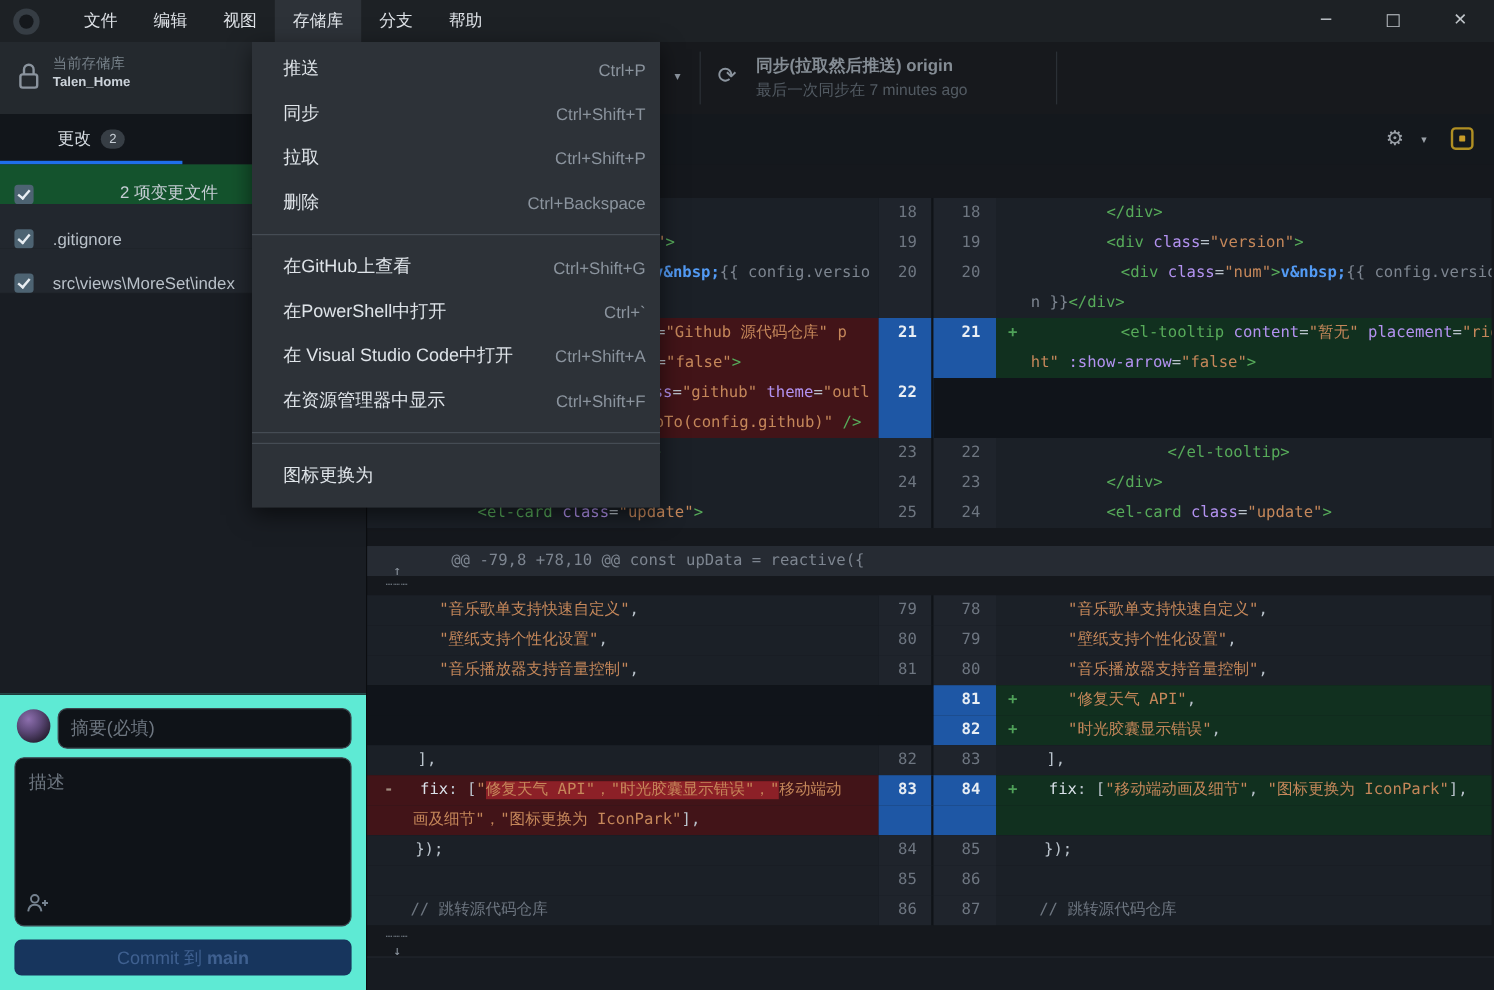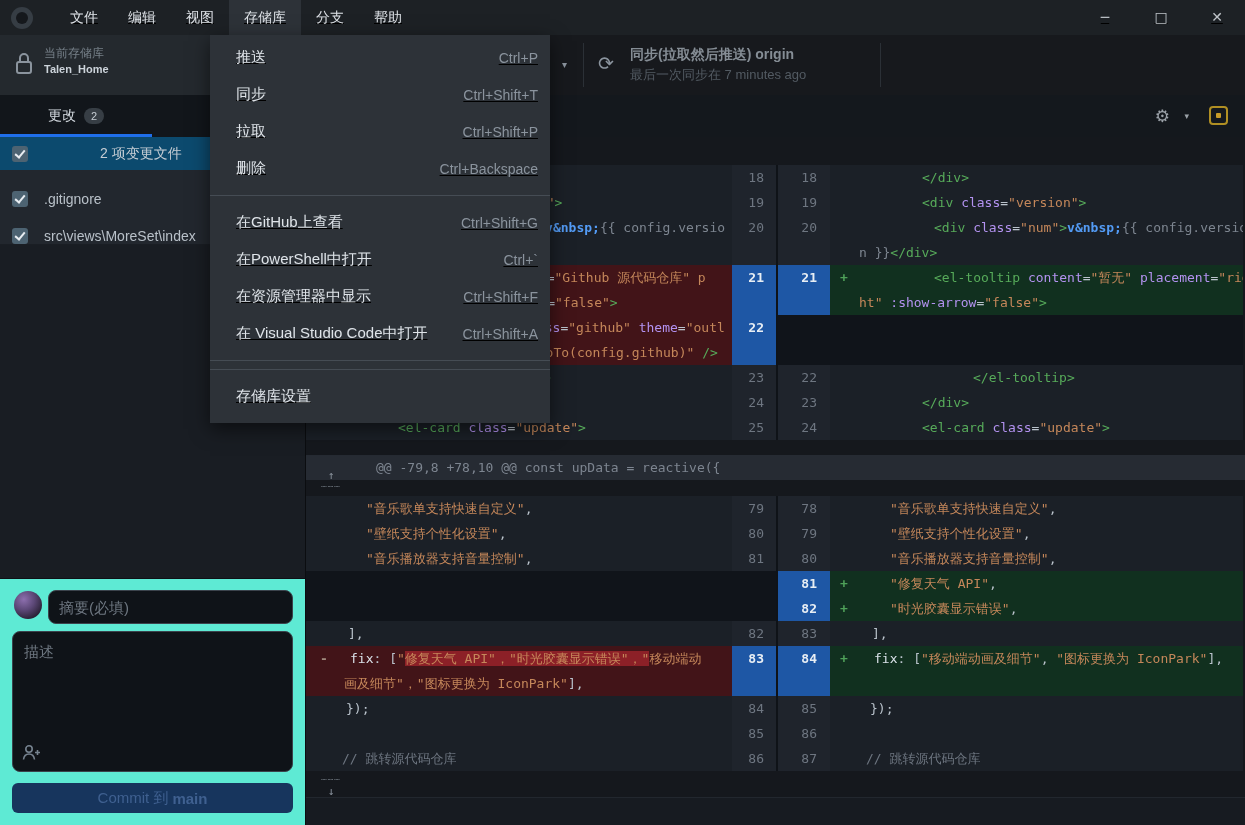--- a/index.html
+++ b/index.html
@@ -1,19 +1,19 @@
 <!DOCTYPE html>
 <html><head>
 <meta charset="utf-8">
 <style>
   html,body{margin:0;padding:0;background:#0b0d10;}
   body{width:1245px;height:825px;position:relative;overflow:hidden;
        font-family:"Liberation Sans","DejaVu Sans",sans-serif;
        -webkit-font-smoothing:antialiased;}
-  .abs{position:absolute;text-decoration:underline;}
+  .abs{position:absolute;}
   
   #titlebar{left:0;top:0;width:1245px;height:35px;background:#1d2125;display:flex;align-items:center;}
   #logo{width:22px;height:22px;border-radius:50%;background:#363d44;margin-left:11px;position:relative;}
   #logo::after{content:"";position:absolute;left:5px;top:5px;width:12px;height:12px;border-radius:50%;background:#15181c;}
   #menubar{display:flex;margin-left:22px;height:35px;}
   .menu-item{padding:0 15px;line-height:35px;color:#dfe3e8;font-size:14px;cursor:default;}
   .menu-item.active{background:#2d3238;}
   #wincontrols{margin-left:auto;display:flex;height:35px;align-items:center;}
   .winbtn{width:56px;text-align:center;color:#bfc4c9;font-size:14px;line-height:35px;font-family:"DejaVu Sans",sans-serif;}
   
@@ -30,21 +30,21 @@
   #sync-sub{position:absolute;left:46px;top:31px;font-size:13px;color:#535b63;}
   
   #sidebar{left:0;top:95px;width:305px;height:730px;background:#191d23;border-right:1px solid #0b0d10;}
   #tabbar{position:absolute;left:0;top:0;width:305px;height:42px;background:#12161b;border-bottom:1px solid #1f242a;}
   #tab-changes{position:absolute;left:0;top:0;width:152px;height:42px;display:flex;align-items:center;justify-content:center;gap:8px;}
   #tab-changes .lbl{color:#d5dbe1;font-size:14px;}
   #tab-underline{position:absolute;left:0;bottom:0;width:152px;height:3px;background:#1f6feb;}
   .badge{background:#373e45;color:#c6cdd4;font-size:11px;border-radius:9px;padding:2px 7px;}
   .chk{width:16px;height:16px;border-radius:3px;background:#4d6372;display:inline-block;position:relative;flex:none;}
   .chk::after{content:"";position:absolute;left:5px;top:2px;width:4px;height:8px;border:solid #e8edf2;border-width:0 2px 2px 0;transform:rotate(40deg);}
-  #filehead{position:absolute;left:0;top:42px;width:305px;height:33px;background:#0c4a6e;border-bottom:1px solid #10131a;display:flex;align-items:center;}
+  #filehead{position:absolute;left:0;top:42px;width:305px;height:33px;background:#14532d;border-bottom:1px solid #10131a;display:flex;align-items:flex-end;}
   #filehead .chk{margin-left:12px;}
   #filehead .lbl{margin-left:72px;color:#c6cdd4;font-size:14px;}
   .filerow{position:absolute;left:0;width:305px;height:37px;background:#22272e;border-bottom:1px solid #1a1e24;display:flex;align-items:flex-end;}
   .filerow .chk{margin-left:12px;}
   .filerow .fname{margin-left:16px;color:#b9c1c9;font-size:14px;white-space:nowrap;}
   
   #commit{position:absolute;left:0;top:483px;width:305px;height:247px;border-top:1px solid #0e1115;background:#5eead4;}
   #avatar{position:absolute;left:14px;top:12px;width:28px;height:28px;border-radius:50%;
           background:radial-gradient(circle at 35% 30%,#8d6fae 0%,#5c4877 40%,#2c2338 75%,#1a1524 100%);}
   #summary{position:absolute;left:48px;top:11px;width:245px;height:34px;background:#0f1318;border:1px solid #3b434c;border-radius:8px;box-sizing:border-box;color:#c9d1d9;font-size:15px;padding:0 10px;}
@@ -422,25 +422,25 @@
     <div class="dd-sep"></div>
     <div class="dd-item">
       <span class="dd-label">在GitHub上查看</span>
       <span class="dd-short">Ctrl+Shift+G</span>
     </div>
     <div class="dd-item">
       <span class="dd-label">在PowerShell中打开</span>
       <span class="dd-short">Ctrl+`</span>
     </div>
     <div class="dd-item">
+      <span class="dd-label">在 Visual Studio Code中打开</span>
+      <span class="dd-short">Ctrl+Shift+A</span>
+    </div>
+    <div class="dd-item">
       <span class="dd-label">在资源管理器中显示</span>
       <span class="dd-short">Ctrl+Shift+F</span>
     </div>
-    <div class="dd-item">
-      <span class="dd-label">在 Visual Studio Code中打开</span>
-      <span class="dd-short">Ctrl+Shift+A</span>
-    </div>
     <div class="dd-sep"></div>
     <div class="dd-sep"></div>
     <div class="dd-item">
-      <span class="dd-label">存储库设置</span>
+      <span class="dd-label">图标更换为</span>
     </div>
   </div>
 
 </body></html>

